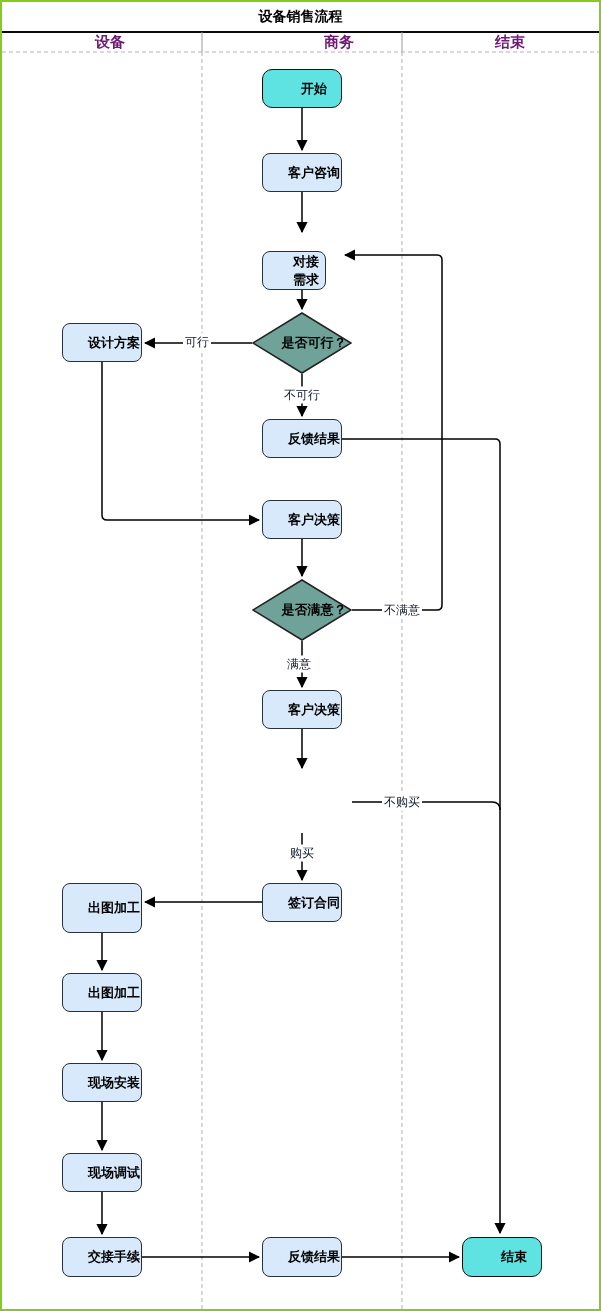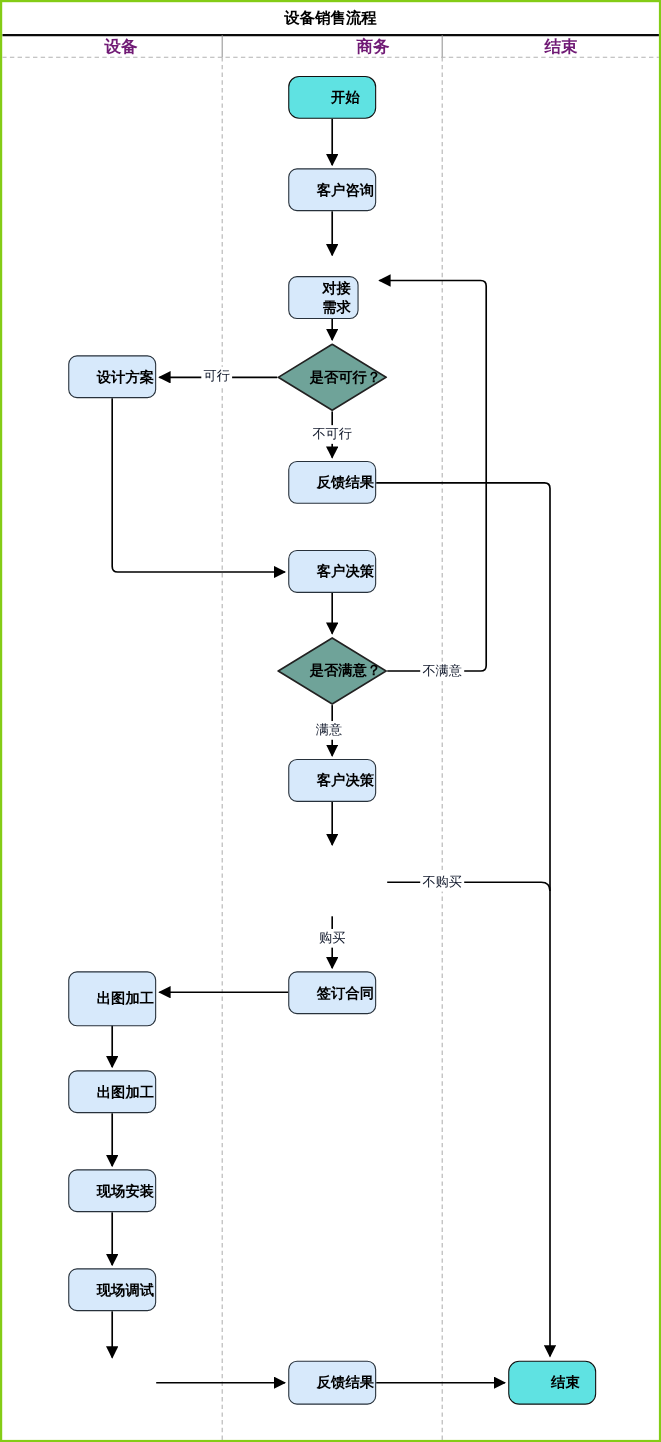--- a/index.html
+++ b/index.html
@@ -163,20 +163,23 @@
   </div>
 
   <div class="node process" style="left:60px;top:1061px;width:80px;height:39px;text-align:right;">
     <span class="nlabel">现场安装</span>
   </div>
 
   <div class="node process" style="left:60px;top:1151px;width:80px;height:39px;">
     <span class="nlabel">现场调试</span>
   </div>
 
+  <div class="node process" style="left:60px;top:1235px;width:80px;height:40px;">
+    <span class="nlabel">交接手续</span>
+  </div>
 
   <div class="node process" style="left:260px;top:1235px;width:80px;height:40px;">
     <span class="nlabel">反馈结果</span>
   </div>
 
   <div class="node terminator" style="left:460px;top:1235px;width:80px;height:40px;">
     <span class="nlabel">结束</span>
   </div>
 
 </div>

